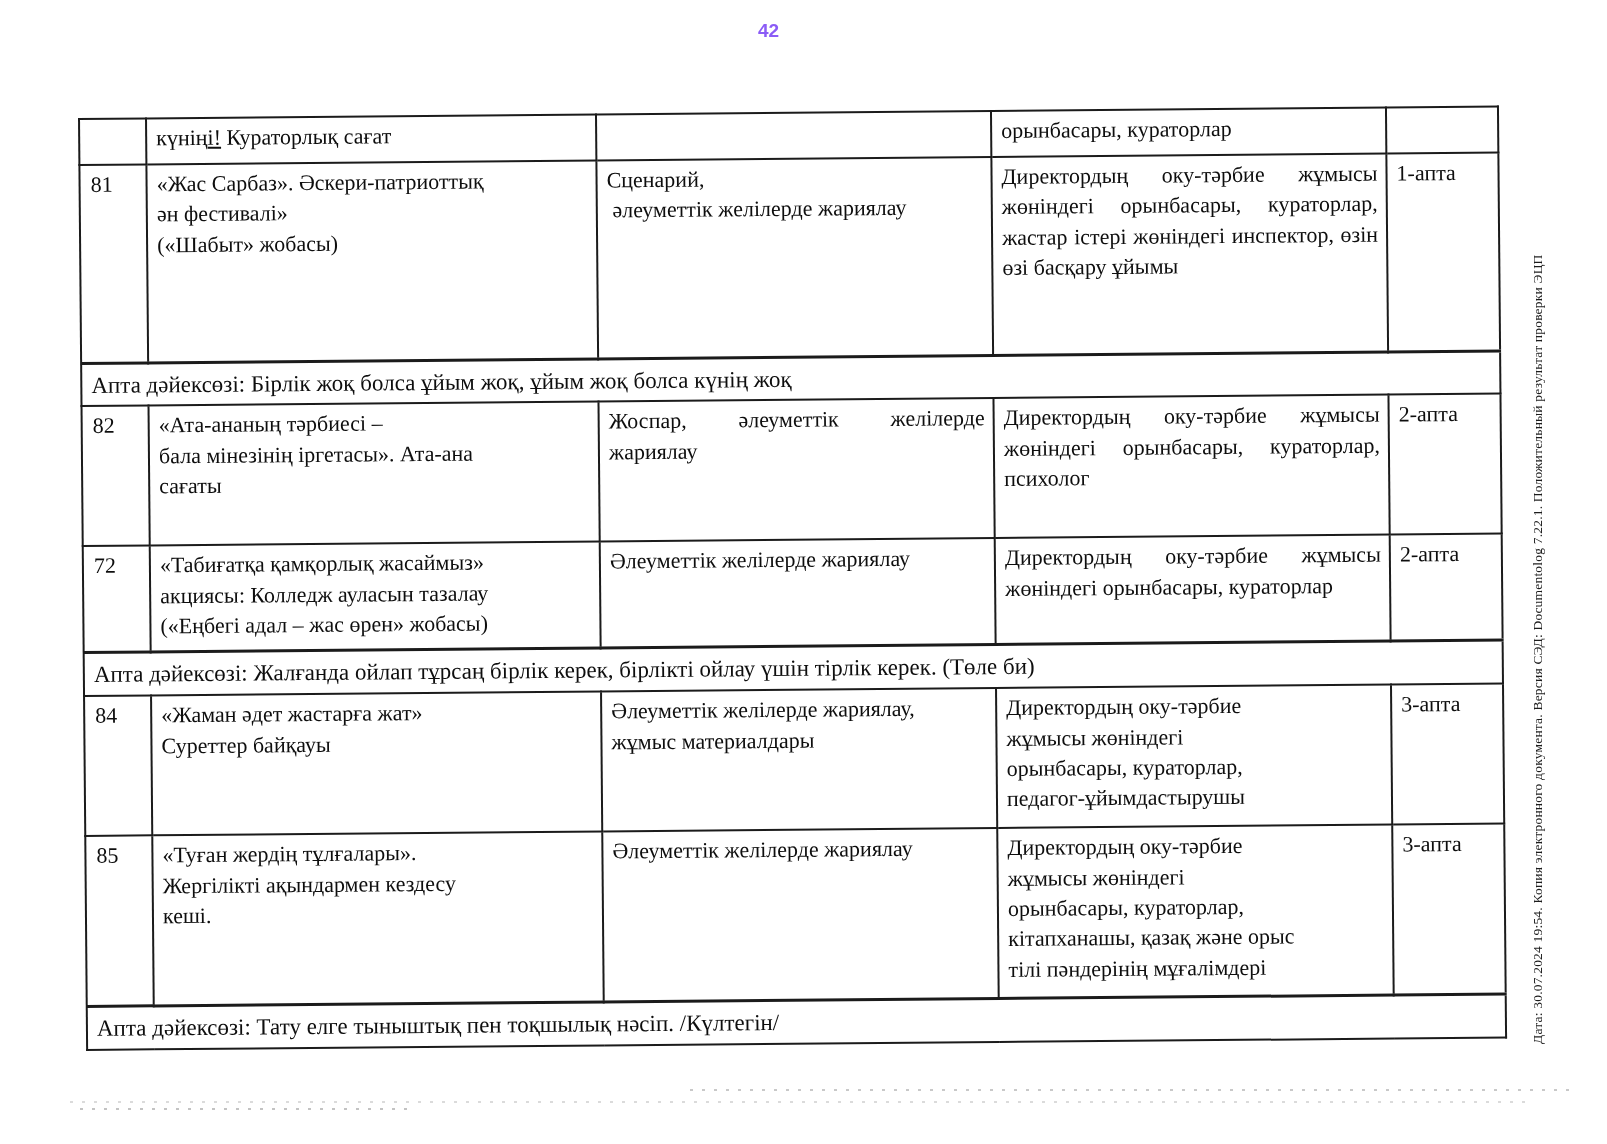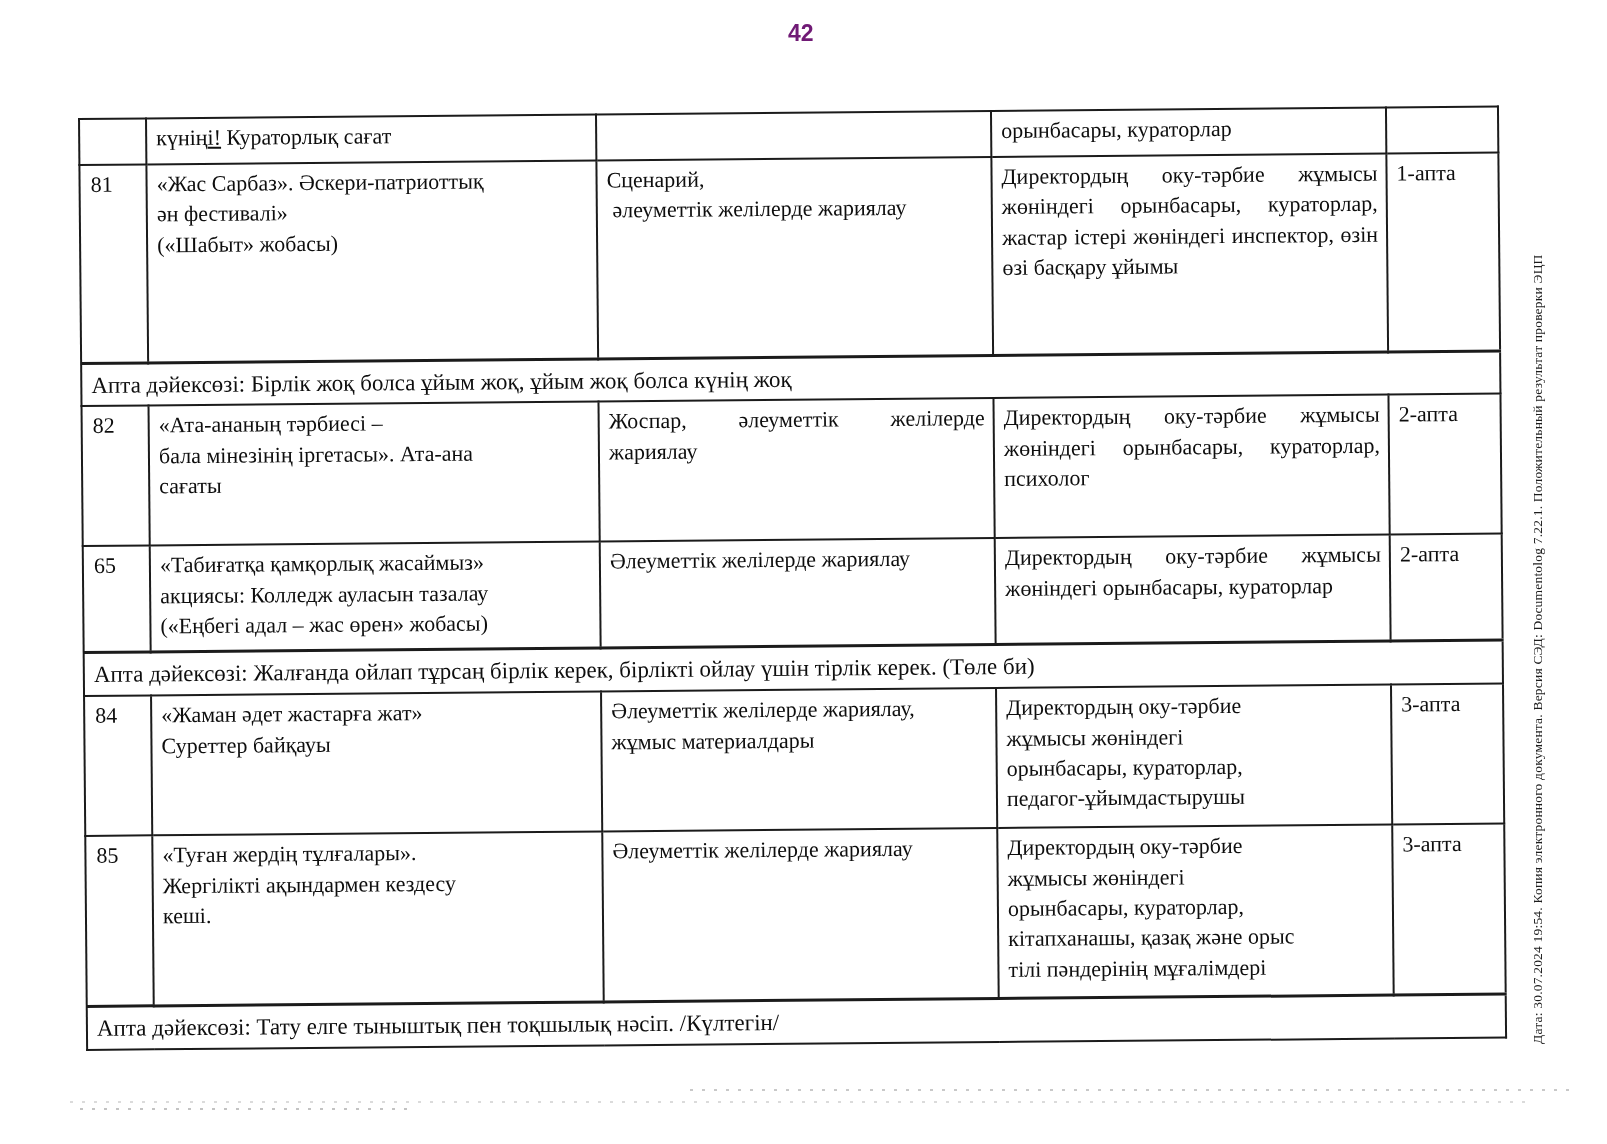--- a/index.html
+++ b/index.html
@@ -3,23 +3,23 @@
 <meta charset="utf-8">
 <style>
   html,body{margin:0;padding:0;}
   body{
     width:1607px;height:1144px;position:relative;overflow:hidden;
     background:#ffffff;
     font-family:"Liberation Serif","DejaVu Serif",serif;
     color:#0e0e0e;
   }
   .page-number{
-    position:absolute;left:788px;top:20px;
+    position:absolute;left:758px;top:20px;
     font-family:"Liberation Sans","DejaVu Sans",sans-serif;
-    font-weight:700;font-size:23px;color:#701a75;
+    font-weight:700;font-size:19px;color:#8b5cf6;
   }
   .table-wrap{
     position:absolute;left:78px;top:118px;
     transform:rotate(-0.5deg);transform-origin:0 0;
   }
   table{border-collapse:collapse;table-layout:fixed;}
   td{
     border:2px solid #1b1b1b;
     vertical-align:top;
     padding:4px 8px 4px 9px;
@@ -93,21 +93,21 @@
       <td class="num">82</td>
       <td class="preline">«Ата-ананың тәрбиесі –
 бала мінезінің іргетасы». Ата-ана
 сағаты</td>
       <td class="just">Жоспар, әлеуметтік желілерде жариялау</td>
       <td class="just">Директордың оку-тәрбие жұмысы жөніндегі орынбасары, кураторлар, психолог</td>
       <td>2-апта</td>
     </tr>
 
     <tr style="height:106px">
-      <td class="num">65</td>
+      <td class="num">72</td>
       <td class="preline just">«Табиғатқа қамқорлық жасаймыз»
 акциясы: Колледж ауласын тазалау
 («Еңбегі адал – жас өрен» жобасы)</td>
       <td>Әлеуметтік желілерде жариялау</td>
       <td class="just">Директордың оку-тәрбие жұмысы жөніндегі орынбасары, кураторлар</td>
       <td>2-апта</td>
     </tr>
 
     <tr class="quote-row" style="height:44px">
       <td colspan="5">Апта дәйексөзі: Жалғанда ойлап тұрсаң бірлік керек, бірлікті ойлау үшін тірлік керек. (Төле би)</td>

